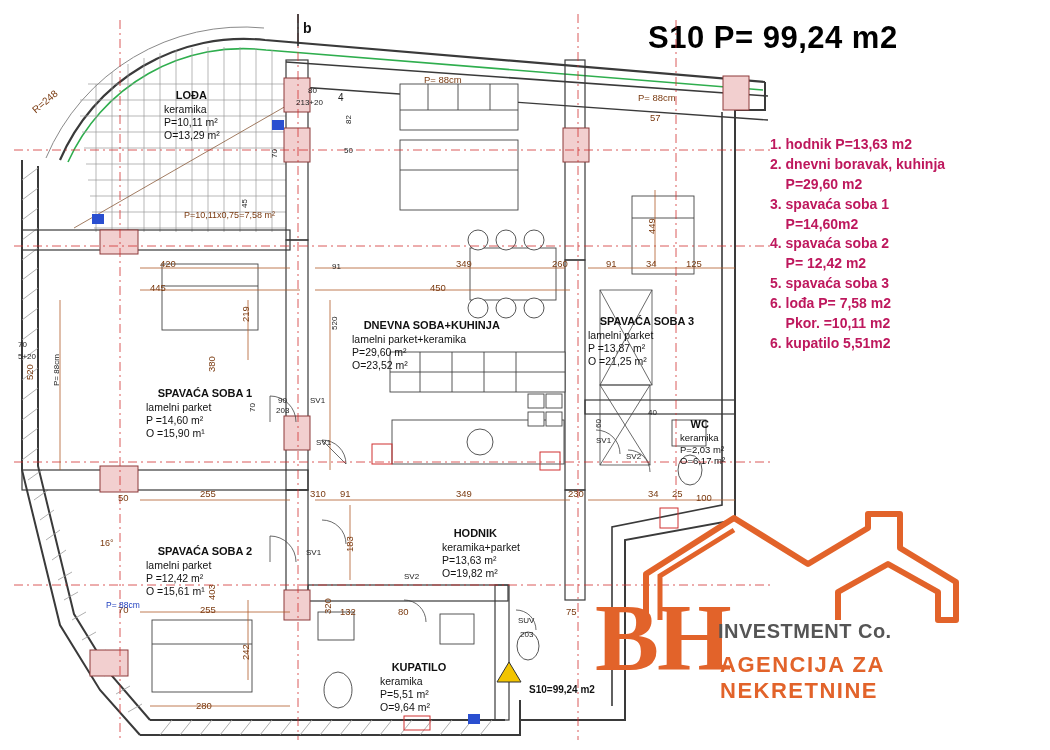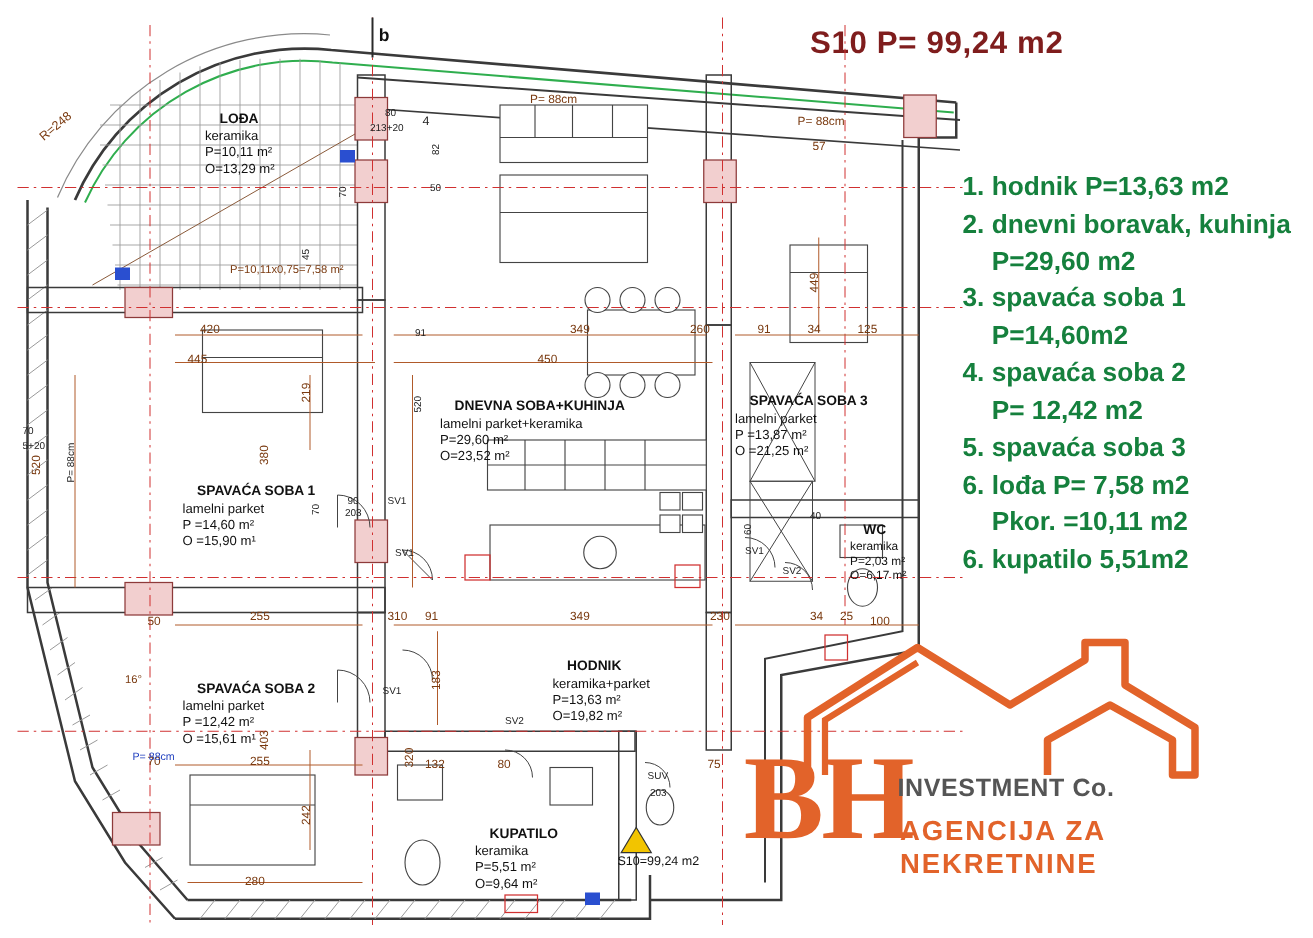--- a/index.html
+++ b/index.html
@@ -2,23 +2,23 @@
 <html><head>
 <meta charset="utf-8">
 <style>
   html,body{margin:0;padding:0;}
   body{width:1050px;height:750px;background:#ffffff;font-family:"Liberation Sans",sans-serif;overflow:hidden;position:relative;}
   #sheet{position:absolute;left:0;top:0;width:1050px;height:750px;}
 
   .abs{position:absolute;}
 
   
-  #legend{position:absolute;left:770px;top:135px;width:275px;color:#15803d;font-weight:bold;font-size:21px;line-height:1.42;}
+  #legend{position:absolute;left:770px;top:135px;width:275px;color:#be185d;font-weight:bold;font-size:14px;line-height:1.42;}
   #legend div{white-space:pre;}
-  #title-main{position:absolute;left:648px;top:20px;color:#7f1d1d;font-weight:bold;font-size:25px;letter-spacing:.5px;}
+  #title-main{position:absolute;left:648px;top:20px;color:#000000;font-weight:bold;font-size:31px;letter-spacing:.5px;}
 
   .room-label{position:absolute;color:#111;font-size:10.5px;line-height:1.25;white-space:pre;}
   .room-label b{font-size:11px;}
   .dimtxt{position:absolute;color:#7a3a10;font-size:9.5px;white-space:pre;}
   .dimtxt.v{transform:rotate(-90deg);transform-origin:left top;}
   .smalltxt{position:absolute;color:#222;font-size:8px;white-space:pre;}
   .smalltxt.v{transform:rotate(-90deg);transform-origin:left top;}
   .bluetxt{position:absolute;color:#1f3fbf;font-size:8.5px;white-space:pre;}
 
   
@@ -234,21 +234,21 @@
 
   <div class="room-label" style="left:380px;top:648px;">
     <b>KUPATILO</b><br><span>keramika</span><br><span>P=5,51 m²</span><br><span>O=9,64 m²</span>
   </div>
 
   <div class="room-label" style="left:680px;top:406px;font-size:9.5px;">
     <b>WC</b><br><span>keramika</span><br><span>P=2,03 m²</span><br><span>O=6,17 m²</span>
   </div>
 
   <div class="dimtxt" style="left:184px;top:210px;font-size:9px;">P=10,11x0,75=7,58 m²</div>
-  <div class="abs" style="left:494px;top:684px;font-size:10px;font-weight:normal;color:#111;">S10=99,24 m2</div>
+  <div class="abs" style="left:494px;top:684px;font-size:10px;font-weight:bold;color:#111;padding-left:35px;">S10=99,24 m2</div>
   <div class="abs" style="left:303px;top:20px;font-size:14px;font-weight:bold;color:#111;">b</div>
   <div class="dimtxt" style="left:30px;top:96px;transform:rotate(-40deg);font-size:10px;">R=248</div>
   <div class="dimtxt" style="left:100px;top:538px;font-size:9px;">16°</div>
 
   <div class="dimtxt" style="left:424px;top:74px;">P= 88cm</div>
   <div class="dimtxt" style="left:638px;top:92px;">P= 88cm</div>
   <div class="dimtxt" style="left:650px;top:112px;">57</div>
 
   <div class="dimtxt v" style="left:24px;top:380px;">520</div>
   <div class="dimtxt v" style="left:206px;top:372px;">380</div>

